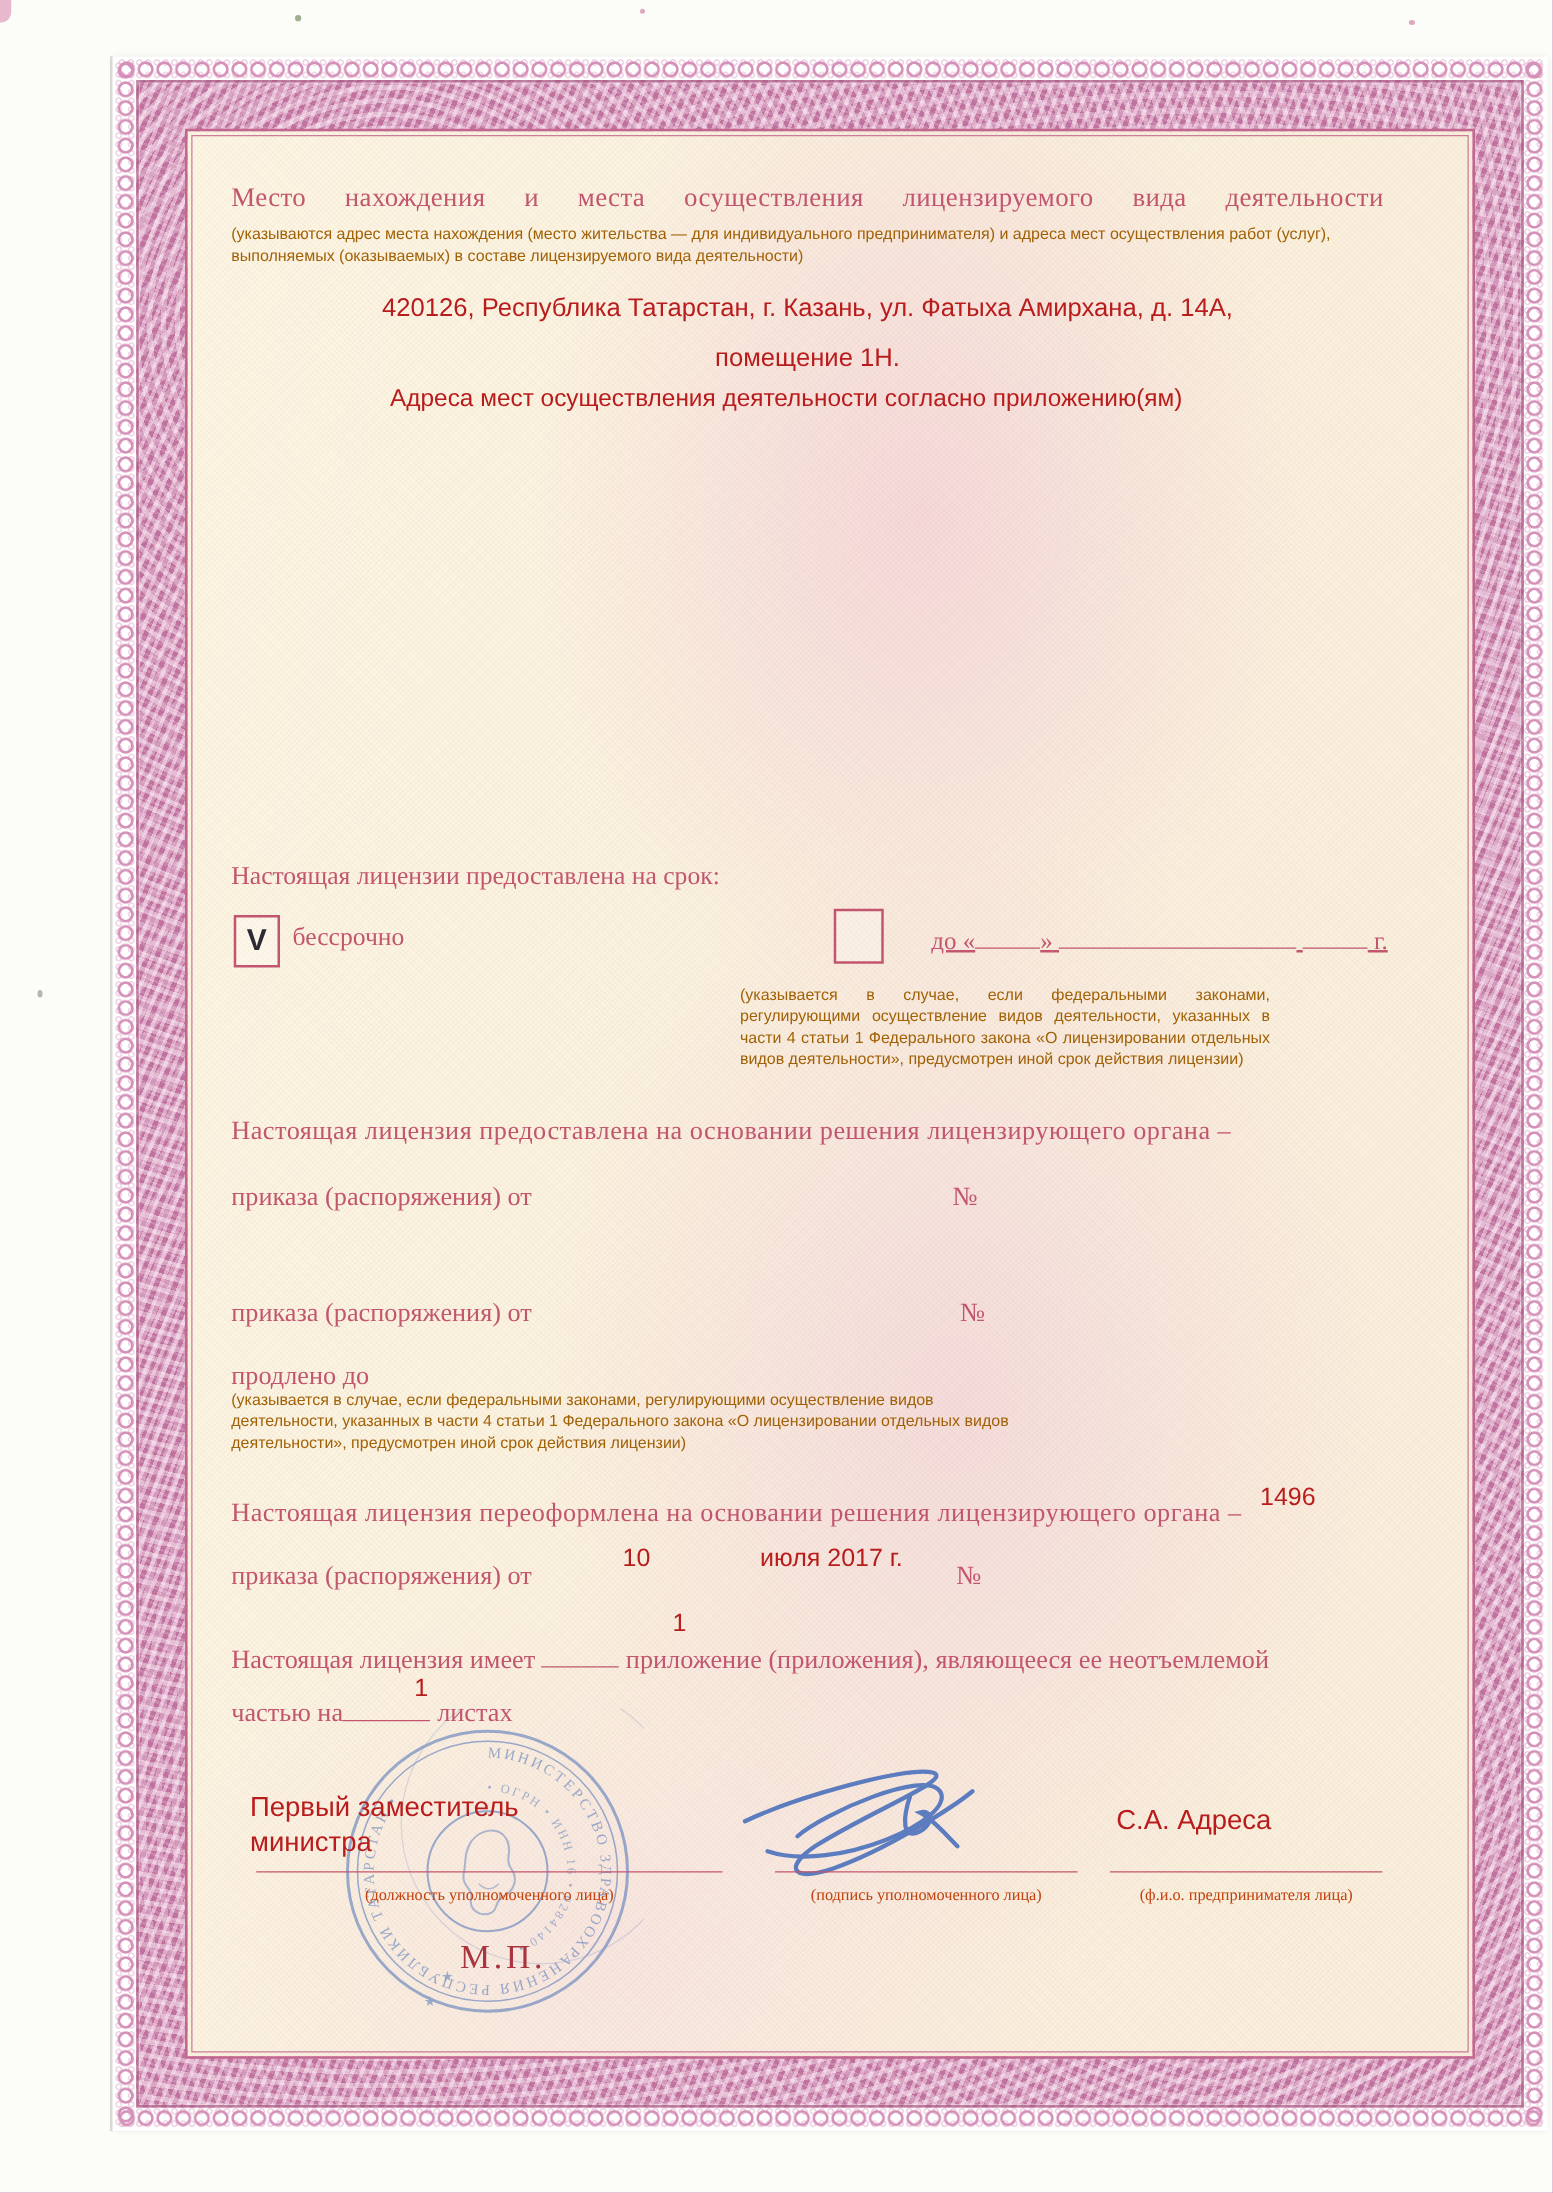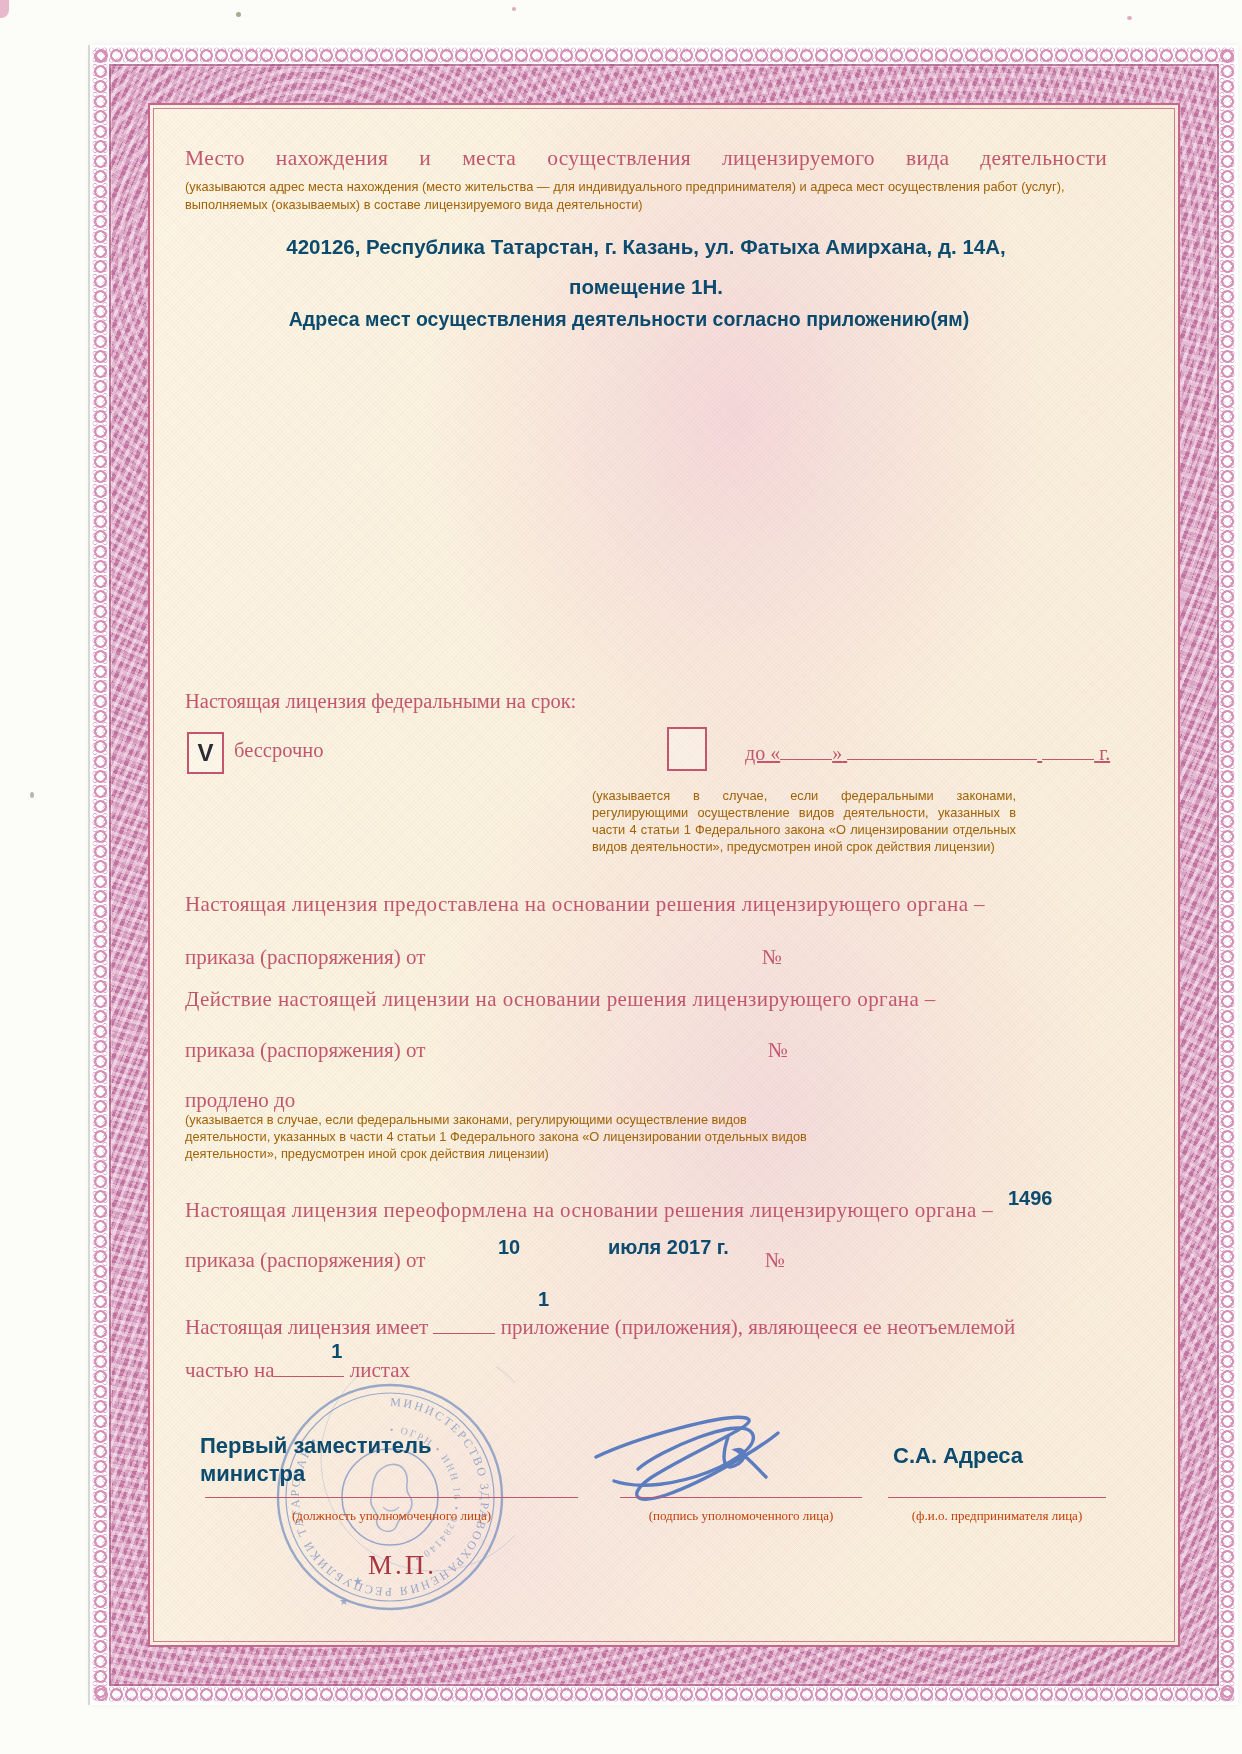--- a/index.html
+++ b/index.html
@@ -52,21 +52,21 @@
       linear-gradient(100deg, #fcf6e2 0%, #faf2dd 45%, #f9efdb 100%);
   }
   .interior::after{
     content:"";position:absolute;inset:3px;border:1px solid rgba(194,104,143,.85);pointer-events:none;
   }
   
   .content{position:absolute;inset:0;color:#c2566f;}
   .abs{position:absolute;}
   .pink-serif{font-family:"Liberation Serif", serif;color:#c2566f;}
   .pink-small{font-family:Liberation Sans, sans-serif;color:#a16207;font-size:12.8px;line-height:17px;}
-  .dark{font-family:"Liberation Sans", sans-serif;color:#0c4a6e;font-weight:bold;}
+  .dark{font-family:"Liberation Sans", sans-serif;color:#b91c1c;font-weight:normal;}
   .doc-title{
     font-size:21.5px;letter-spacing:.3px;text-align:justify;
   }
   .doc-title:after{content:"";display:inline-block;width:100%;}
   .blank{display:inline-block;border-bottom:1.5px solid #c2566f;vertical-align:baseline;height:14px;}
   .rule{position:absolute;height:0;border-top:1.5px solid #c2566f;}
   .caption{position:absolute;text-align:center;font-family:"Liberation Serif", serif;color:#c2410c;font-size:13px;}
   .checkbox{
     position:absolute;border:2px solid #c2566f;background:rgba(255,255,255,.25);
     font-family:"Liberation Sans", sans-serif;font-weight:bold;color:#2c2b35;
@@ -125,41 +125,40 @@
     </div>
 
     <div class="abs doc-title" style="left:95px;top:101px;width:922px;">Место нахождения и места осуществления лицензируемого вида деятельности</div>
     <div class="abs pink-small" style="left:95px;top:133px;width:922px;">(указываются адрес места нахождения (место жительства — для индивидуального предпринимателя) и адреса мест осуществления работ (услуг),</div>
     <div class="abs pink-small" style="left:95px;top:151px;width:922px;">выполняемых (оказываемых)  в составе лицензируемого вида деятельности)</div>
 
     <div class="abs dark" style="left:95px;top:190px;width:922px;text-align:center;font-size:20.5px;">420126, Республика Татарстан, г. Казань, ул. Фатыха Амирхана, д. 14А,</div>
     <div class="abs dark" style="left:95px;top:230px;width:922px;text-align:center;font-size:20.5px;">помещение 1Н.</div>
     <div class="abs dark" style="left:78px;top:263px;width:922px;text-align:center;font-size:19.5px;">Адреса мест осуществления деятельности согласно приложению(ям)</div>
 
-    <div class="abs pink-serif" style="left:95px;top:645px;font-size:20.5px;">Настоящая лицензия федеральными на срок:</div>
+    <div class="abs pink-serif" style="left:95px;top:645px;font-size:20.5px;">Настоящая лицензии предоставлена на срок:</div>
 
     <div class="checkbox" style="left:97px;top:687px;width:33px;height:38px;">
       <span>V</span>
     </div>
     <div class="abs pink-serif" style="left:144px;top:694px;font-size:20.5px;">бессрочно</div>
 
     <div class="checkbox" style="left:577px;top:682px;width:36px;height:40px;"></div>
     <div class="abs pink-serif" style="left:655px;top:697px;font-size:20px;white-space:nowrap;text-decoration:underline;">
       <span>до «</span><span class="blank" style="width:52px"></span><span>»</span>
       <span class="blank" style="width:190px"></span>
       <span class="blank" style="width:52px"></span>
       <span>г.</span>
     </div>
     <div class="abs pink-small" style="left:502px;top:742px;width:424px;text-align:justify;">(указывается в случае, если федеральными законами, регулирующими осуществление видов деятельности, указанных в части 4 статьи 1 Федерального закона «О лицензировании отдельных видов деятельности», предусмотрен иной срок действия лицензии)</div>
 
     <div class="abs pink-serif" style="left:95px;top:847px;font-size:21px;letter-spacing:.4px;">Настоящая лицензия предоставлена на основании решения лицензирующего органа –</div>
     <div class="abs pink-serif" style="left:95px;top:900px;font-size:21px;">приказа (распоряжения)  от</div>
     <div class="abs pink-serif" style="left:672px;top:900px;font-size:21px;">№</div>
 
-    <div class="abs pink-serif" style="left:95px;top:942px;font-size:21px;letter-spacing:.4px;">Действие настоящей лицензии на основании решения лицензирующего органа –</div>
     <div class="abs pink-serif" style="left:95px;top:993px;font-size:21px;">приказа (распоряжения)  от</div>
     <div class="abs pink-serif" style="left:678px;top:993px;font-size:21px;">№</div>
     <div class="abs pink-serif" style="left:95px;top:1043px;font-size:21px;">продлено до</div>
     <div class="abs pink-small" style="left:95px;top:1066px;width:640px;">(указывается в случае, если федеральными законами, регулирующими осуществление видов деятельности, указанных в части 4 статьи 1 Федерального закона «О лицензировании отдельных видов деятельности», предусмотрен иной срок действия лицензии)</div>
 
     <div class="abs pink-serif" style="left:95px;top:1153px;font-size:21px;letter-spacing:.4px;">Настоящая лицензия переоформлена на основании решения лицензирующего органа –</div>
     <div class="abs dark" style="left:918px;top:1142px;font-size:20px;">1496</div>
     <div class="abs pink-serif" style="left:95px;top:1203px;font-size:21px;">приказа (распоряжения)  от</div>
     <div class="abs dark" style="left:408px;top:1191px;font-size:20px;">10</div>
     <div class="abs dark" style="left:518px;top:1191px;font-size:20px;">июля 2017 г.</div>

